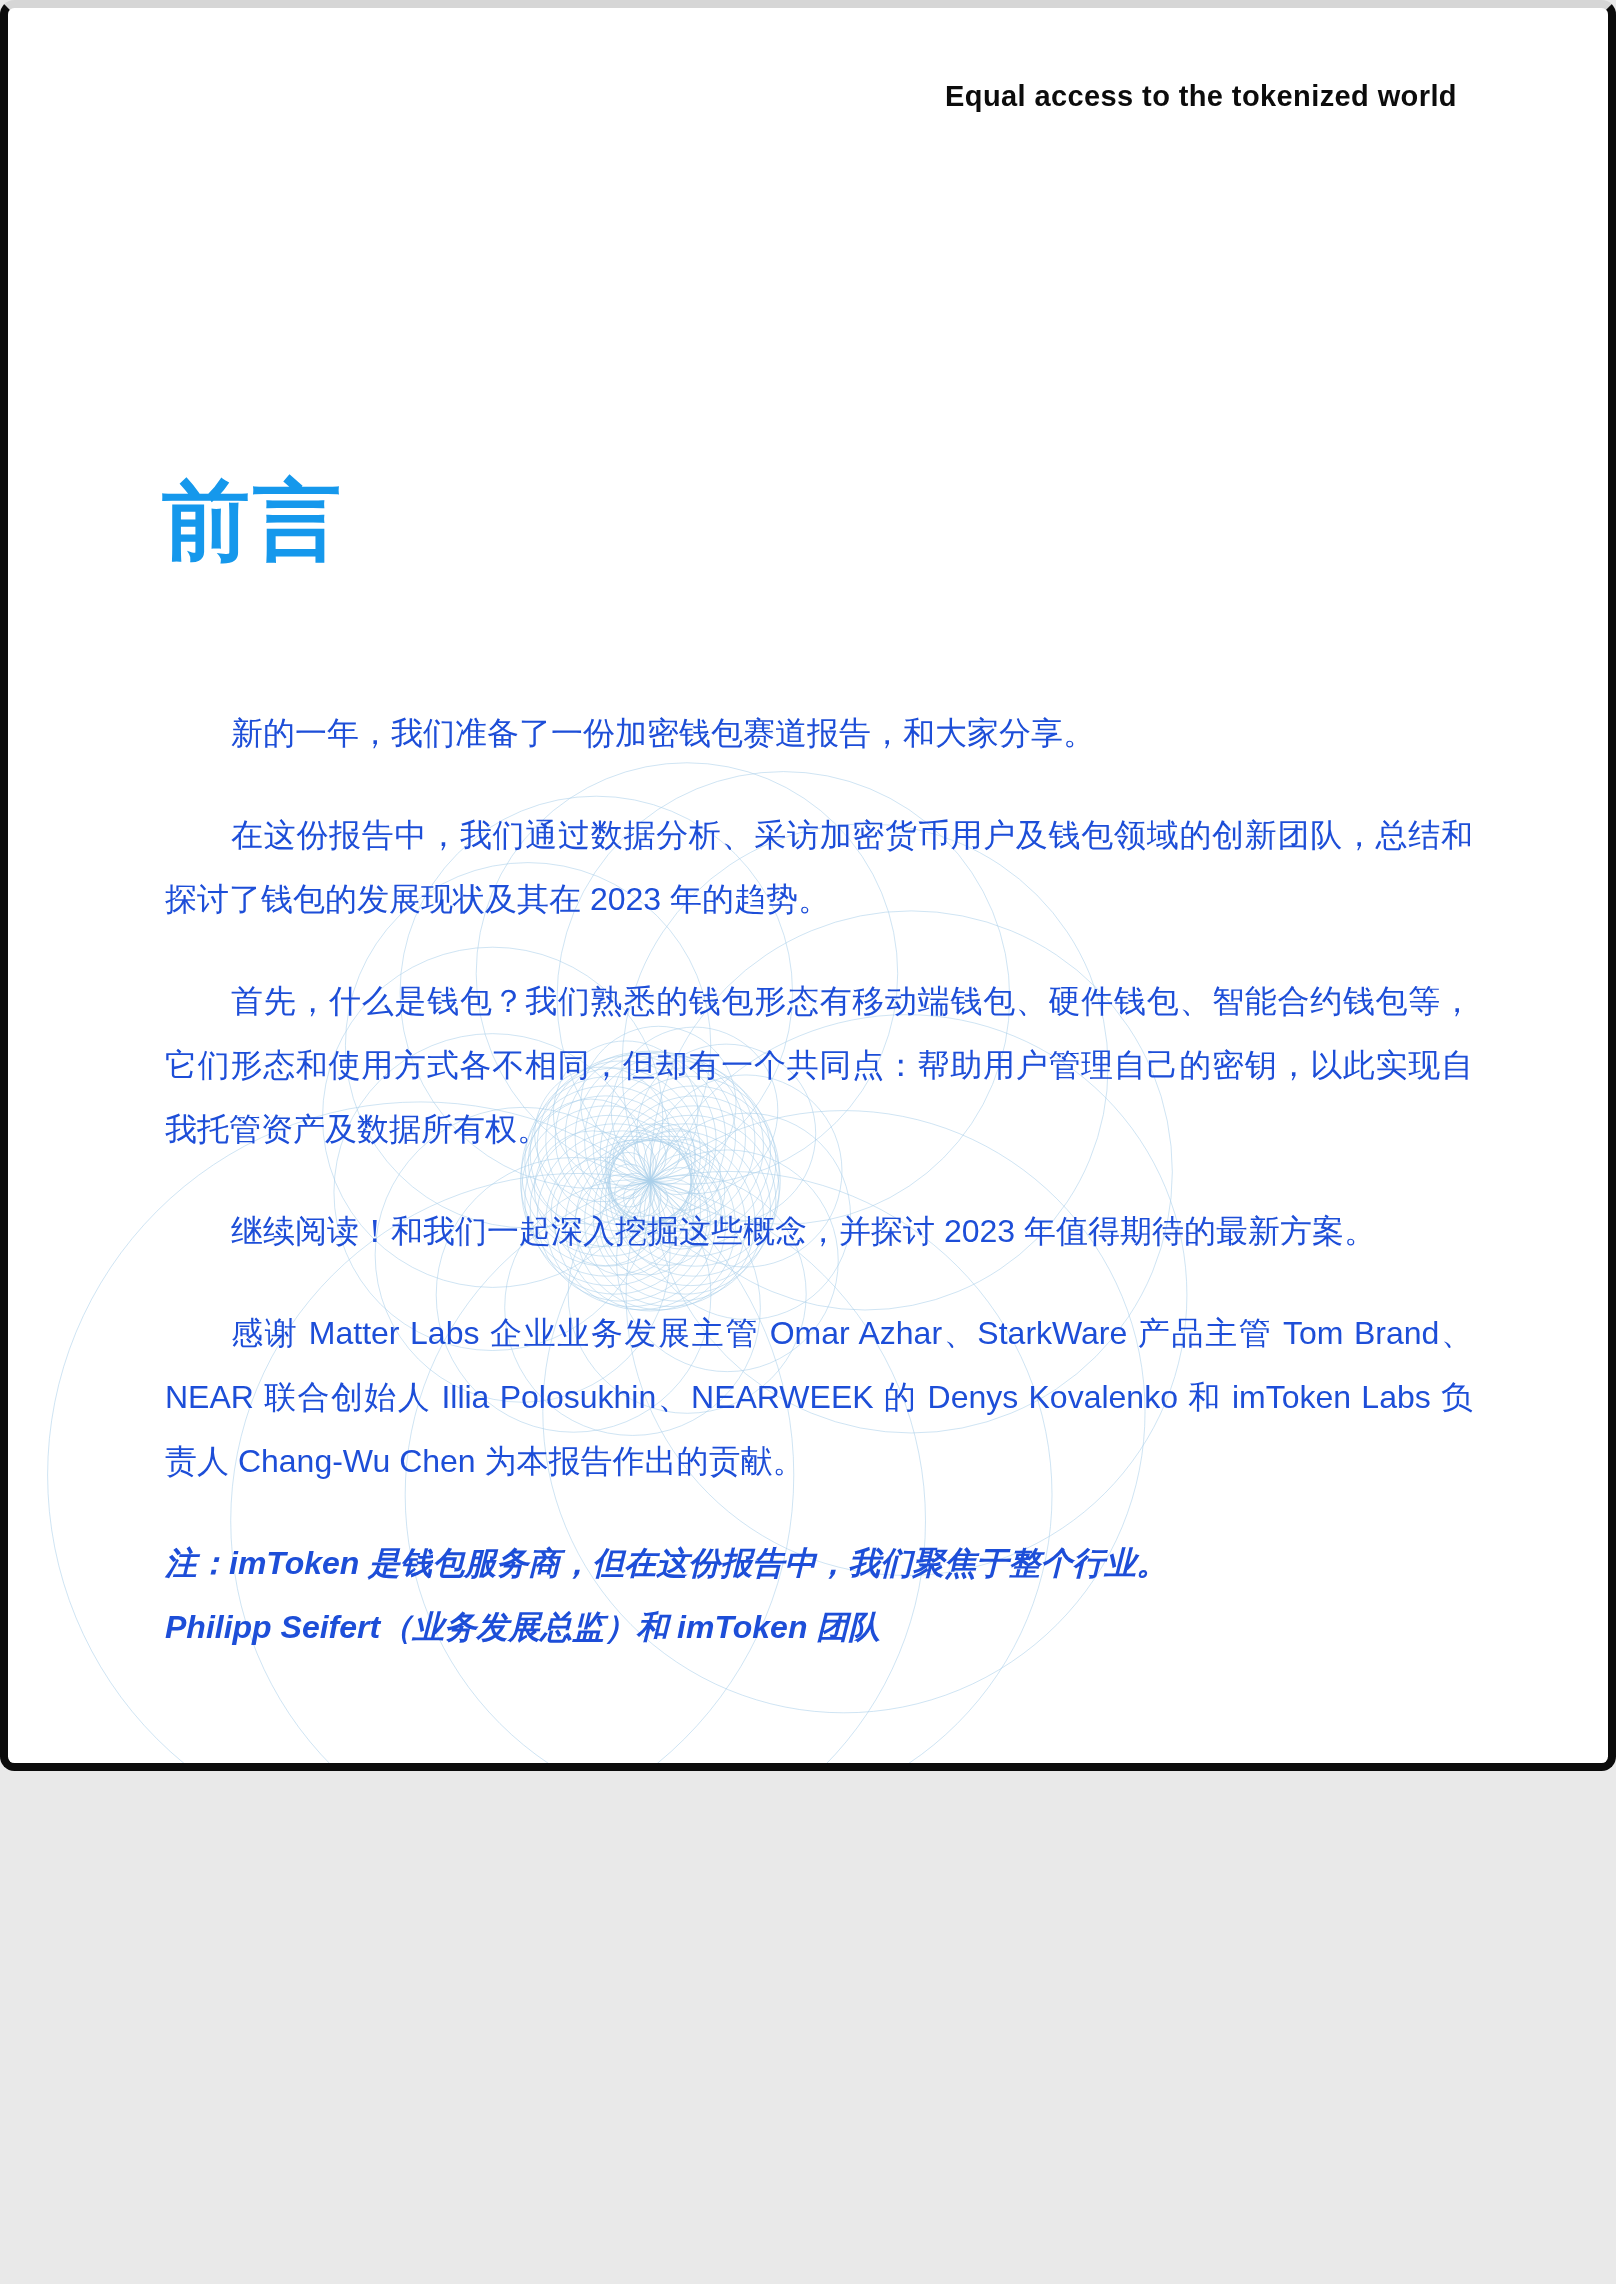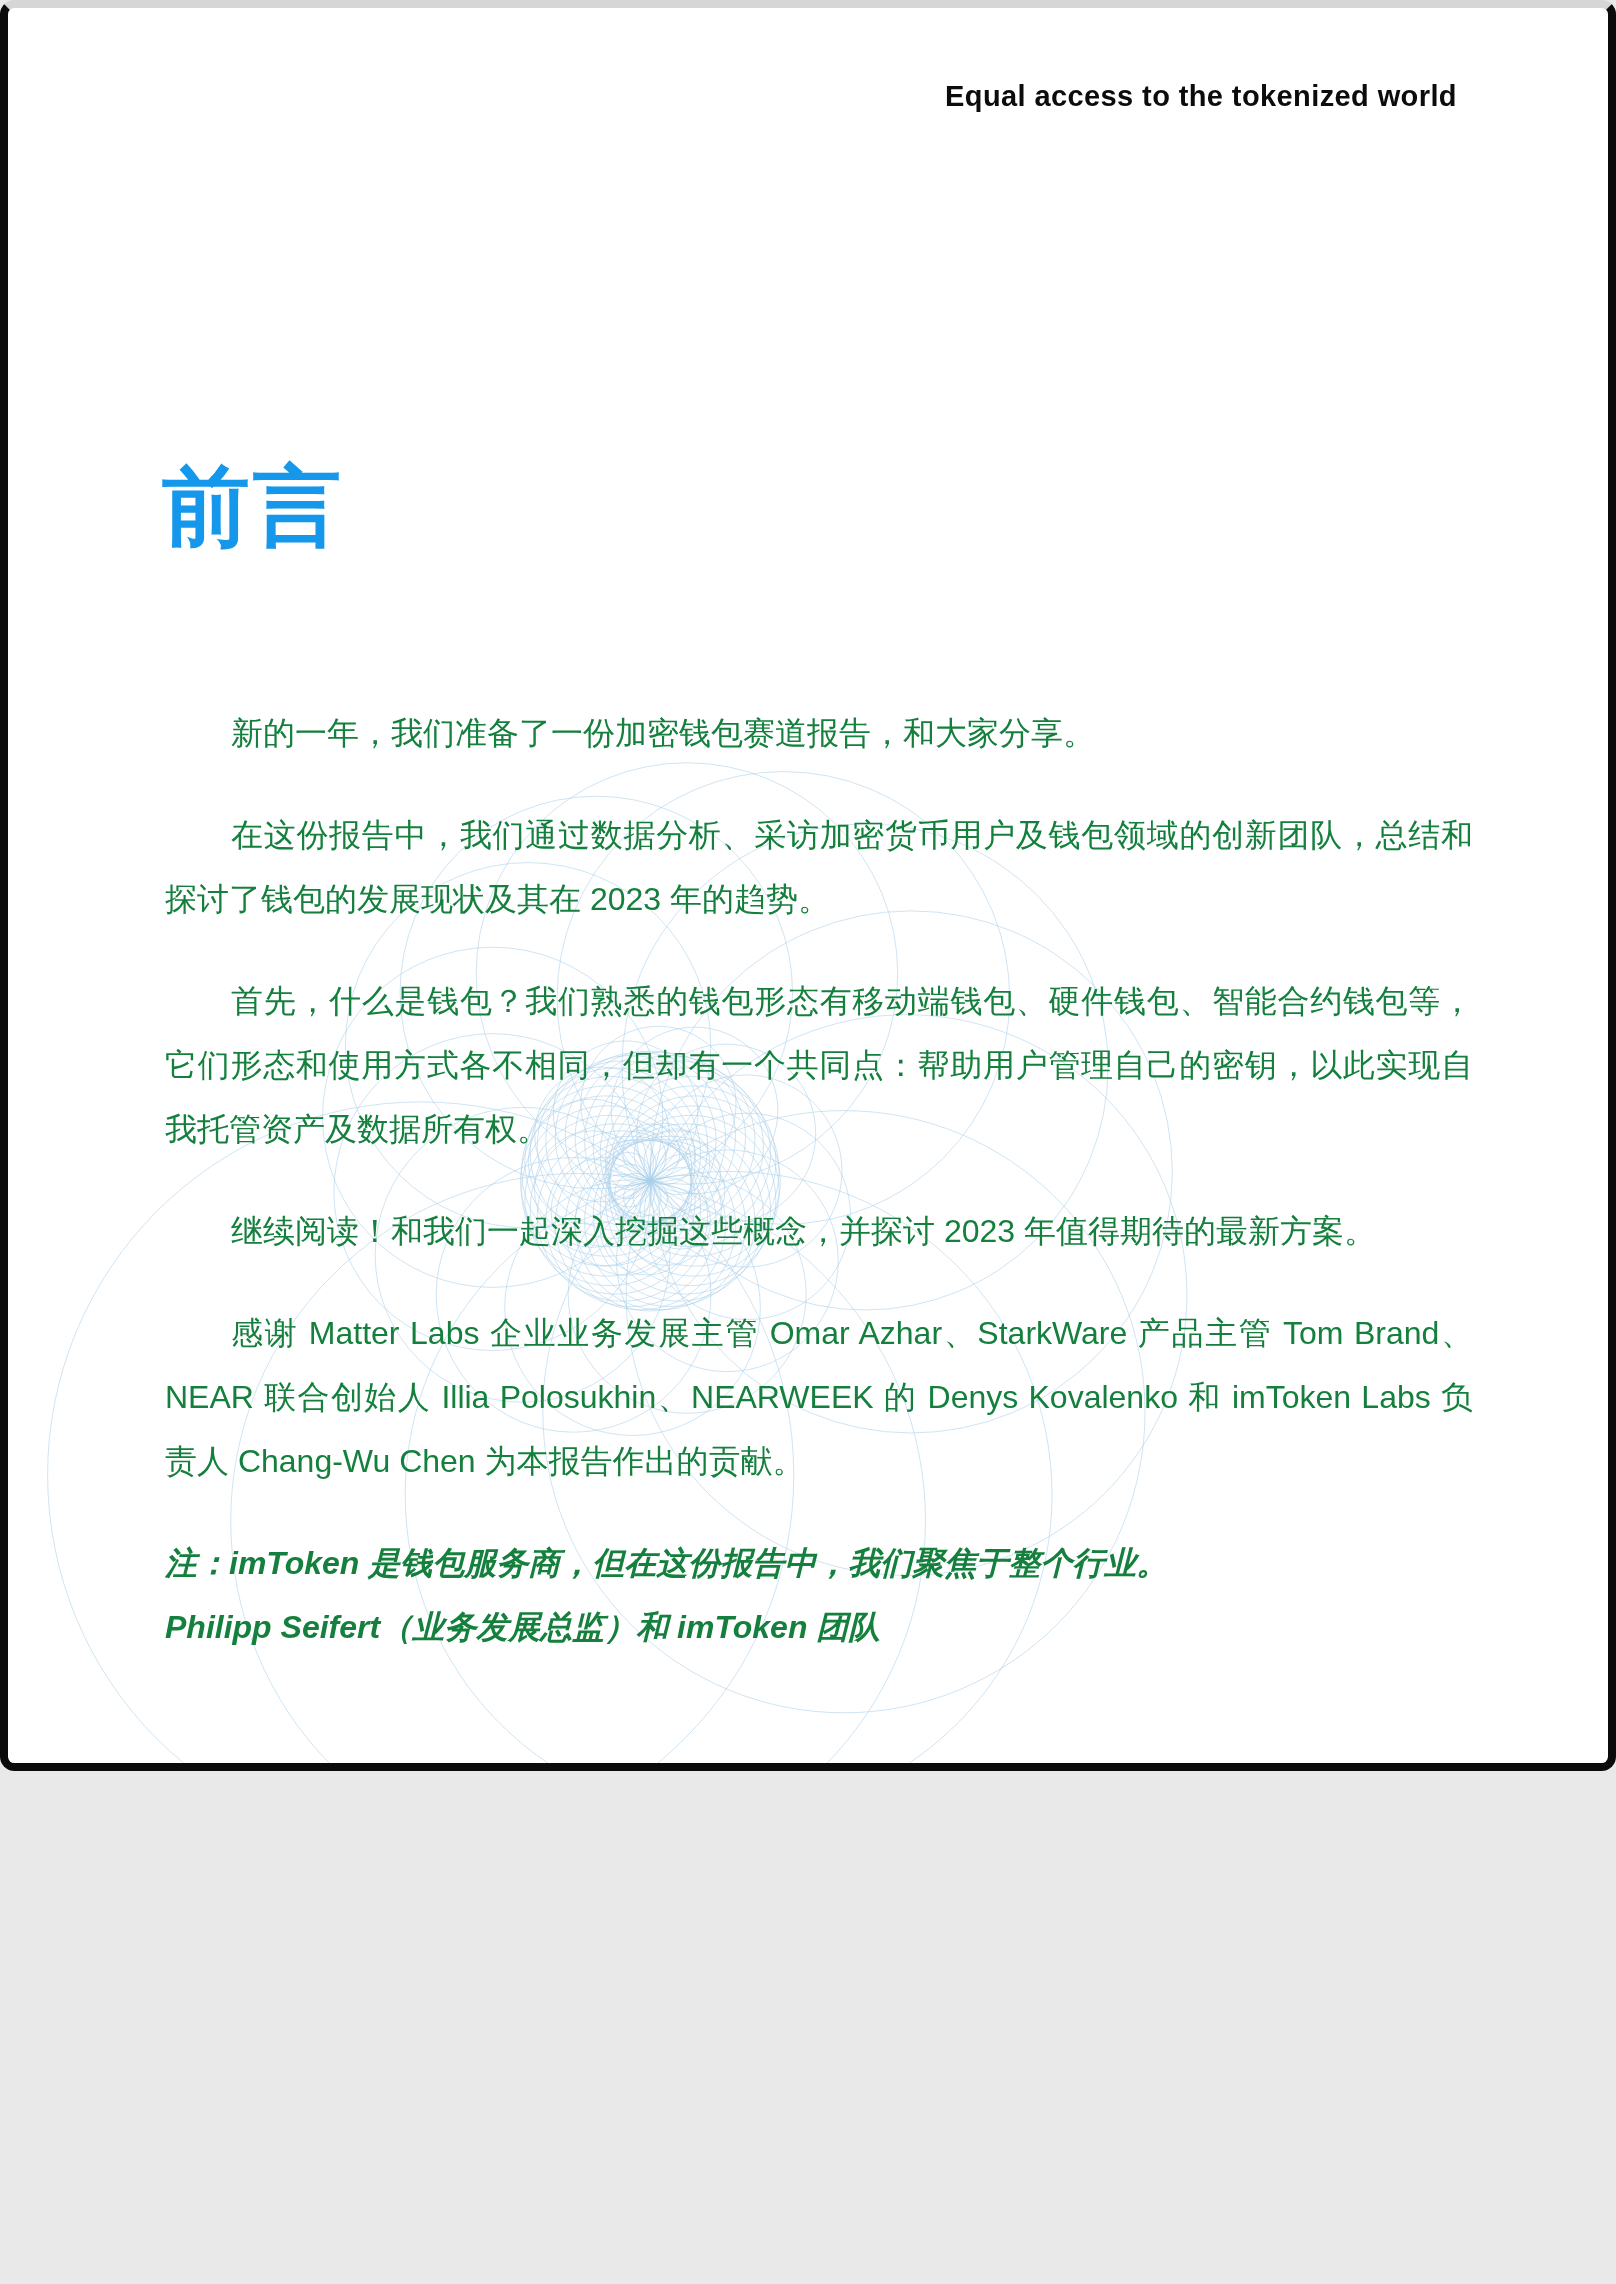--- a/index.html
+++ b/index.html
@@ -114,23 +114,23 @@
       <circle cx="1251.5" cy="1612.4" r="361.7" fill="none" stroke="#A9CFEA" stroke-width="1.3" opacity="0.6"></circle>
       <circle cx="1244.9" cy="1783.0" r="388.5" fill="none" stroke="#A9CFEA" stroke-width="1.3" opacity="0.6"></circle>
       <circle cx="1158.2" cy="1944.6" r="417.2" fill="none" stroke="#A9CFEA" stroke-width="1.3" opacity="0.6"></circle>
       <circle cx="998.4" cy="2059.8" r="448.1" fill="none" stroke="#A9CFEA" stroke-width="1.3" opacity="0.6"></circle>
       <circle cx="789.9" cy="2095.8" r="481.3" fill="none" stroke="#A9CFEA" stroke-width="1.3" opacity="0.6"></circle>
       <circle cx="571.8" cy="2032.3" r="516.9" fill="none" stroke="#A9CFEA" stroke-width="1.3" opacity="0.6"></circle>
     </svg>
 
   <div class="header" style="color: rgb(12, 12, 12);">Equal access to the tokenized world</div>
 
-  <div class="page-title" style="color: rgb(21, 152, 236);">前言</div>
+  <div class="page-title" style="color: rgb(21, 152, 236); margin-top: 14px;">前言</div>
 
-  <div class="content" style="color: #15803d;">
+  <div class="content" style="color: #1d4ed8;">
     <p class="indent">新的一年，我们准备了一份加密钱包赛道报告，和大家分享。</p>
     <p class="indent">在这份报告中，我们通过数据分析、采访加密货币用户及钱包领域的创新团队，总结和探讨了钱包的发展现状及其在 2023 年的趋势。</p>
     <p class="indent">首先，什么是钱包？我们熟悉的钱包形态有移动端钱包、硬件钱包、智能合约钱包等，它们形态和使用方式各不相同，但却有一个共同点：帮助用户管理自己的密钥，以此实现自我托管资产及数据所有权。</p>
     <p class="indent">继续阅读！和我们一起深入挖掘这些概念，并探讨 2023 年值得期待的最新方案。</p>
     <p class="indent">感谢 Matter Labs 企业业务发展主管 Omar Azhar、StarkWare 产品主管 Tom Brand、NEAR 联合创始人 Illia Polosukhin、NEARWEEK 的 Denys Kovalenko 和 imToken Labs 负责人 Chang-Wu Chen 为本报告作出的贡献。</p>
     <p class="note">注：imToken 是钱包服务商，但在这份报告中，我们聚焦于整个行业。</p>
     <p class="signature">Philipp Seifert（业务发展总监）和 imToken 团队</p>
   </div>
 
   <div class="page-number" style="color: #6d28d9;">01</div>

